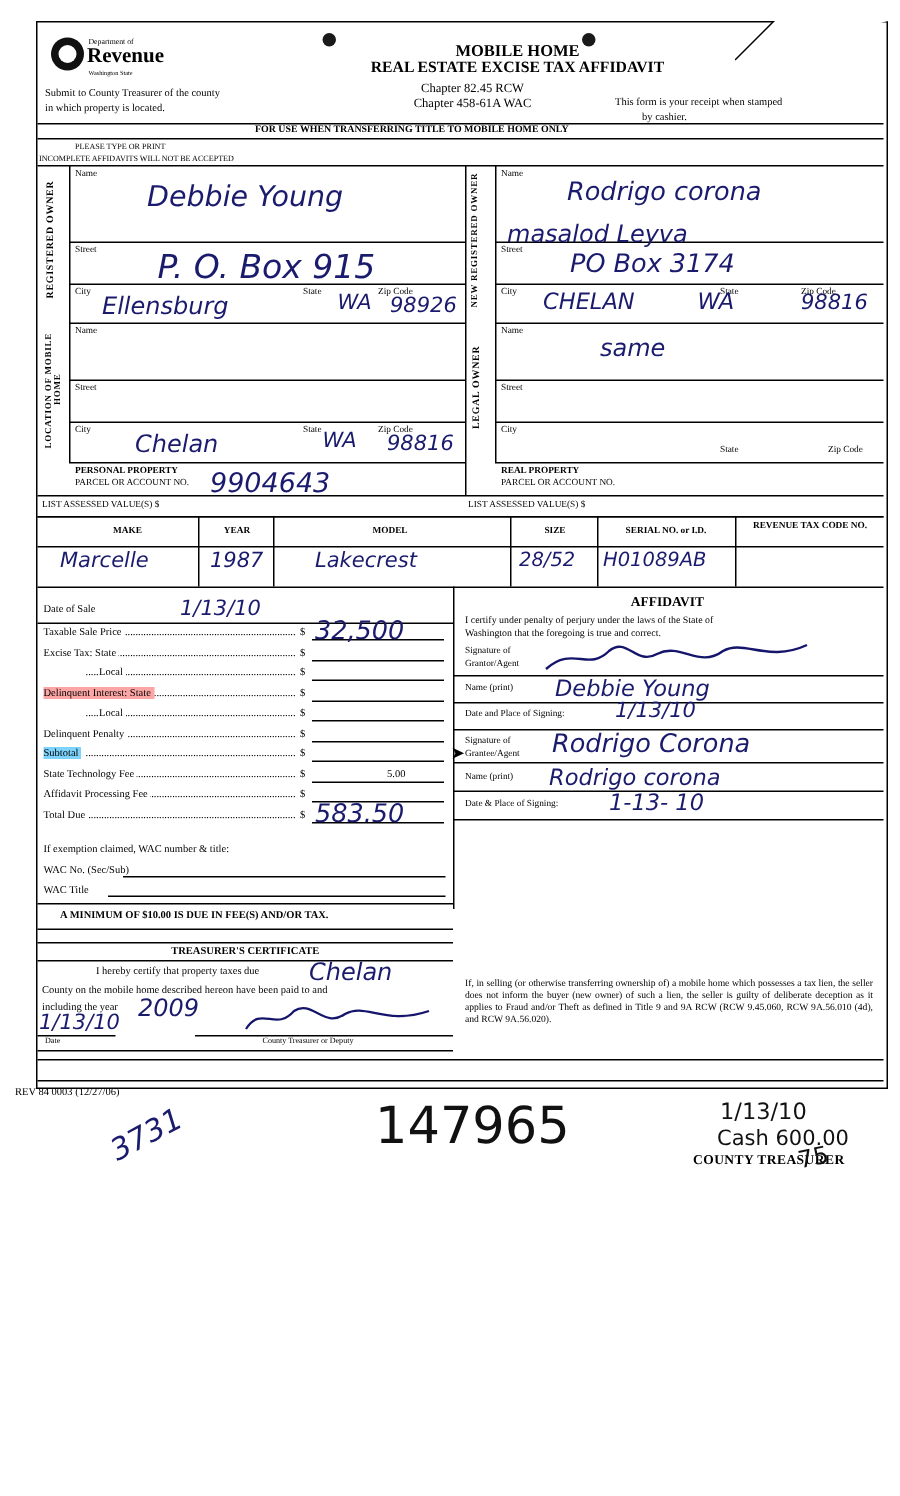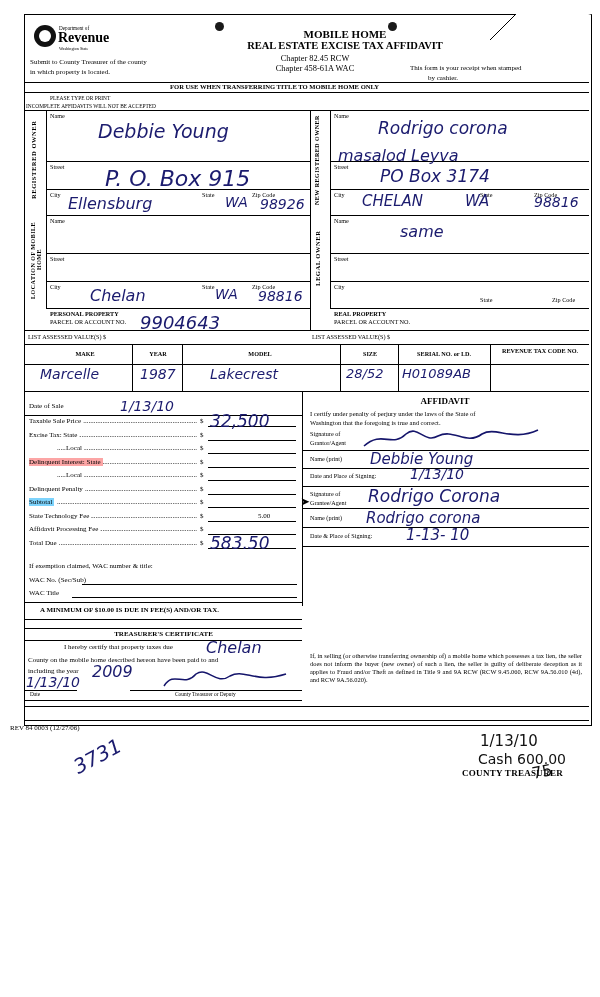--- a/index.html
+++ b/index.html
@@ -283,19 +283,20 @@
     <div class="txt xtiny" style="left:165px;top:685px;">County Treasurer or Deputy</div>
     <div class="ln hl" style="left:15px;top:694px;width:277px;"></div>
 
     <div class="txt" style="left:300px;top:646px;width:272px;font-size:6.4px;line-height:8px;text-align:justify;">If, in selling (or otherwise transferring ownership of) a mobile home which possesses a tax lien, the seller does not inform the buyer (new owner) of such a lien, the seller is guilty of deliberate deception as it applies to Fraud and/or Theft as defined in Title 9 and 9A RCW (RCW 9.45.060, RCW 9A.56.010 (4d), and RCW 9A.56.020).</div>
 
     <div class="ln hl" style="left:15px;top:700px;width:564px;"></div>
     <div class="ln hl" style="left:15px;top:714px;width:564px;"></div>
 
     <div class="txt" style="left:0px;top:718px;font-size:7px;text-align:right;">REV 84 0003 (12/27/06)</div>
     <div class="hw" style="left:62px;top:738px;font-size:20px;transform:rotate(-28deg);">3731</div>
+    <div class="hw2" style="left:240px;top:725px;font-size:34px;font-family:'DejaVu Sans',sans-serif;">147965</div>
     <div class="hw2" style="left:470px;top:726px;font-size:15px;">1/13/10</div>
     <div class="hw2" style="left:468px;top:745px;font-size:14px;">Cash 600.00</div>
     <div class="txt b" style="left:452px;top:762px;font-size:9px;letter-spacing:.3px;">COUNTY TREASURER</div>
     <div class="hw2" style="left:522px;top:756px;font-size:16px;transform:rotate(-12deg);">75</div>
 
   </div>
 </div>
 
 </body></html>

